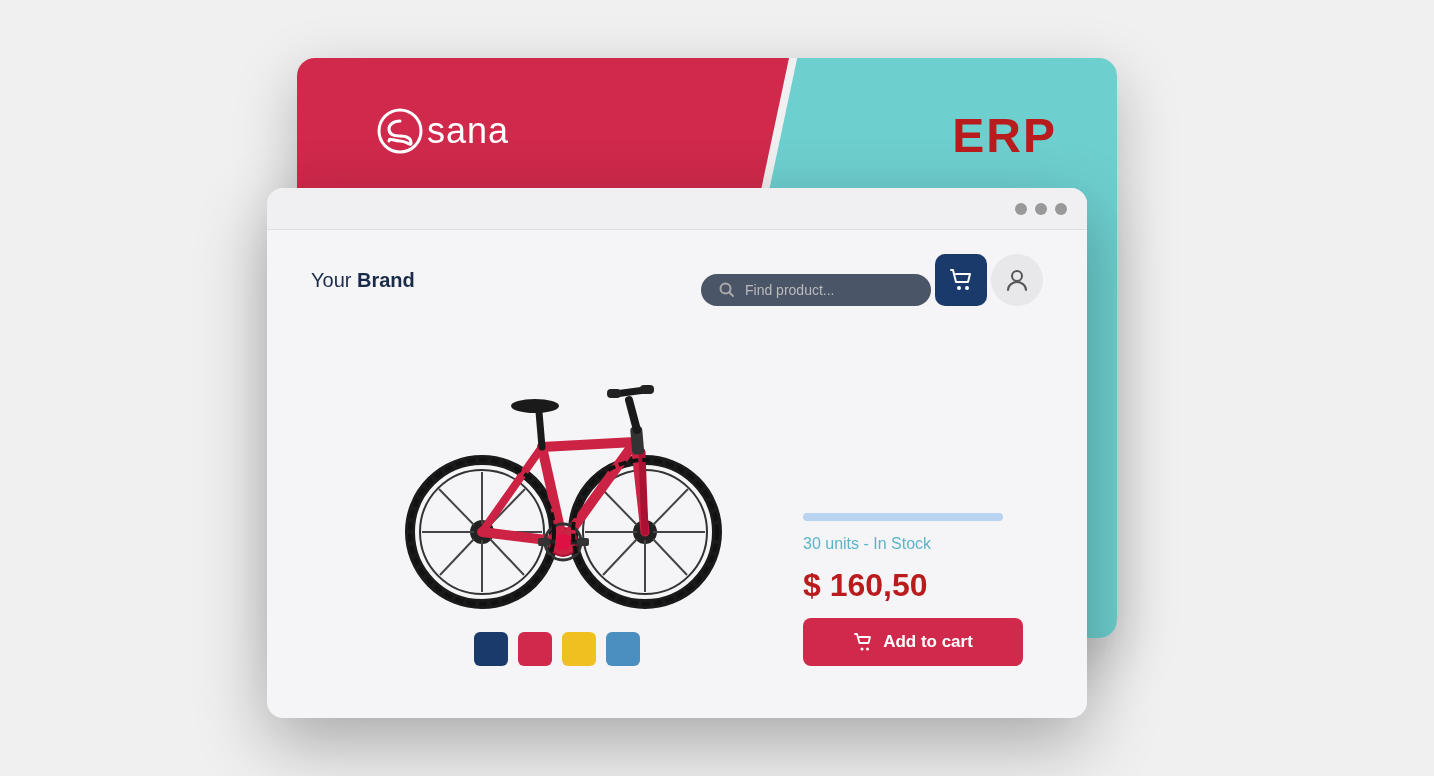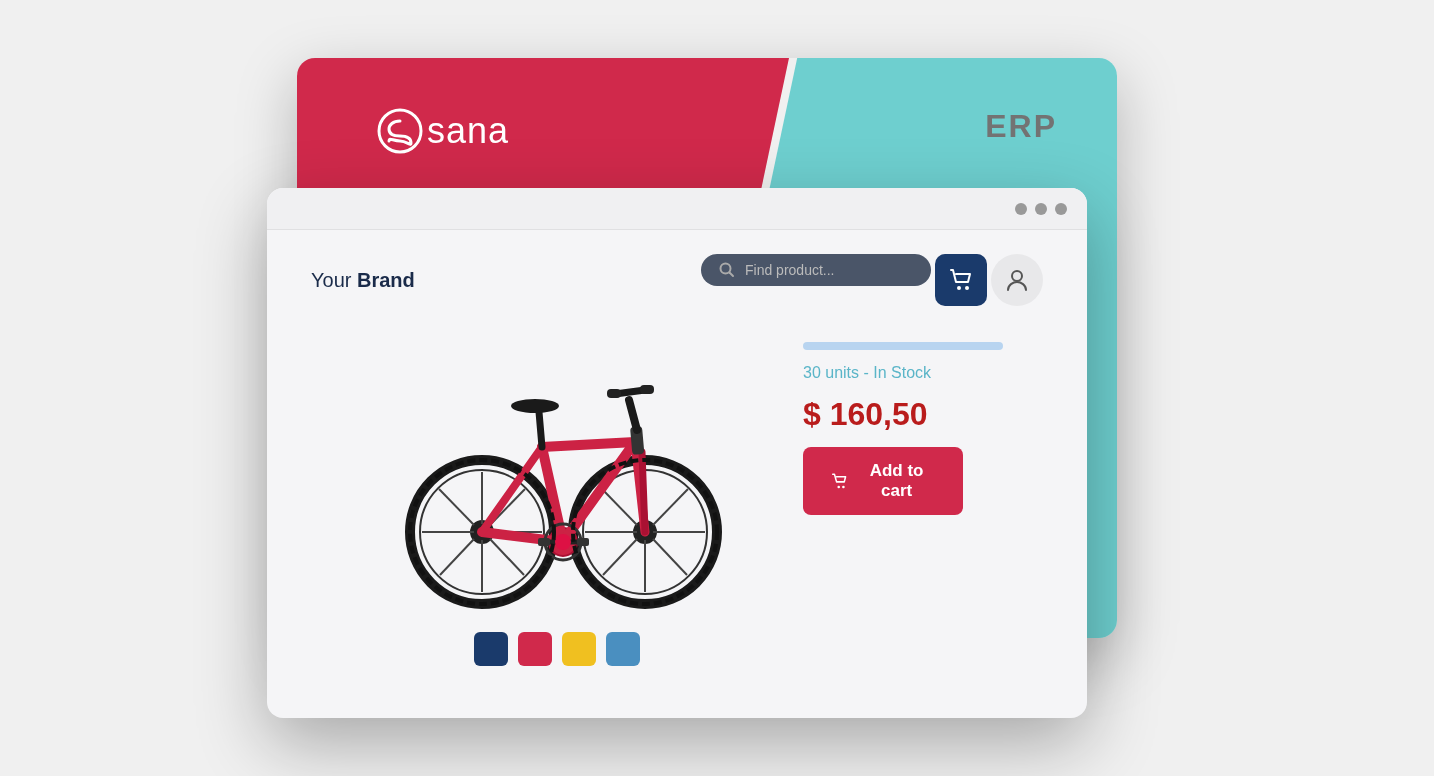--- a/index.html
+++ b/index.html
@@ -71,22 +71,22 @@
       color: white;
       font-size: 36px;
       font-weight: 400;
       letter-spacing: 1px;
     }
 
     .erp-label {
       position: absolute;
       top: 50px;
       right: 60px;
-      color: #737373;
-      font-size: 32px;
+      color: #b91c1c;
+      font-size: 48px;
       font-weight: 700;
       letter-spacing: 2px;
     }
 
     
     .front-card {
       position: absolute;
       bottom: 0;
       left: 0;
       width: 820px;
@@ -140,21 +140,21 @@
       color: #1a2b4a;
       font-weight: 400;
     }
 
     .brand-name strong {
       font-weight: 700;
     }
 
     .header-right {
       display: flex;
-      align-items: flex-start;
+      align-items: flex-end;
       gap: 4px;
     }
 
     .search-bar {
       display: flex;
       align-items: center;
       background: #4a5568;
       border-radius: 24px;
       padding: 8px 18px;
       gap: 10px;
@@ -184,21 +184,21 @@
       border-radius: 50%;
       display: flex;
       align-items: center;
       justify-content: center;
       cursor: pointer;
     }
 
     
     .product-area {
       display: flex;
-      align-items: flex-start;
+      align-items: flex-end;
       margin-top: 10px;
     }
 
     .product-image-area {
       flex: 1;
       display: flex;
       flex-direction: column;
       align-items: center;
       gap: 20px;
     }
@@ -242,21 +242,21 @@
       color: white;
       border: none;
       border-radius: 8px;
       padding: 14px 28px;
       font-size: 17px;
       font-weight: 600;
       cursor: pointer;
       display: flex;
       align-items: center;
       gap: 10px;
-      width: 160px;
+      width: 220px;
       justify-content: center;
     }
 
     .color-swatches {
       display: flex;
       gap: 10px;
       justify-content: center;
     }
 
     .swatch {

